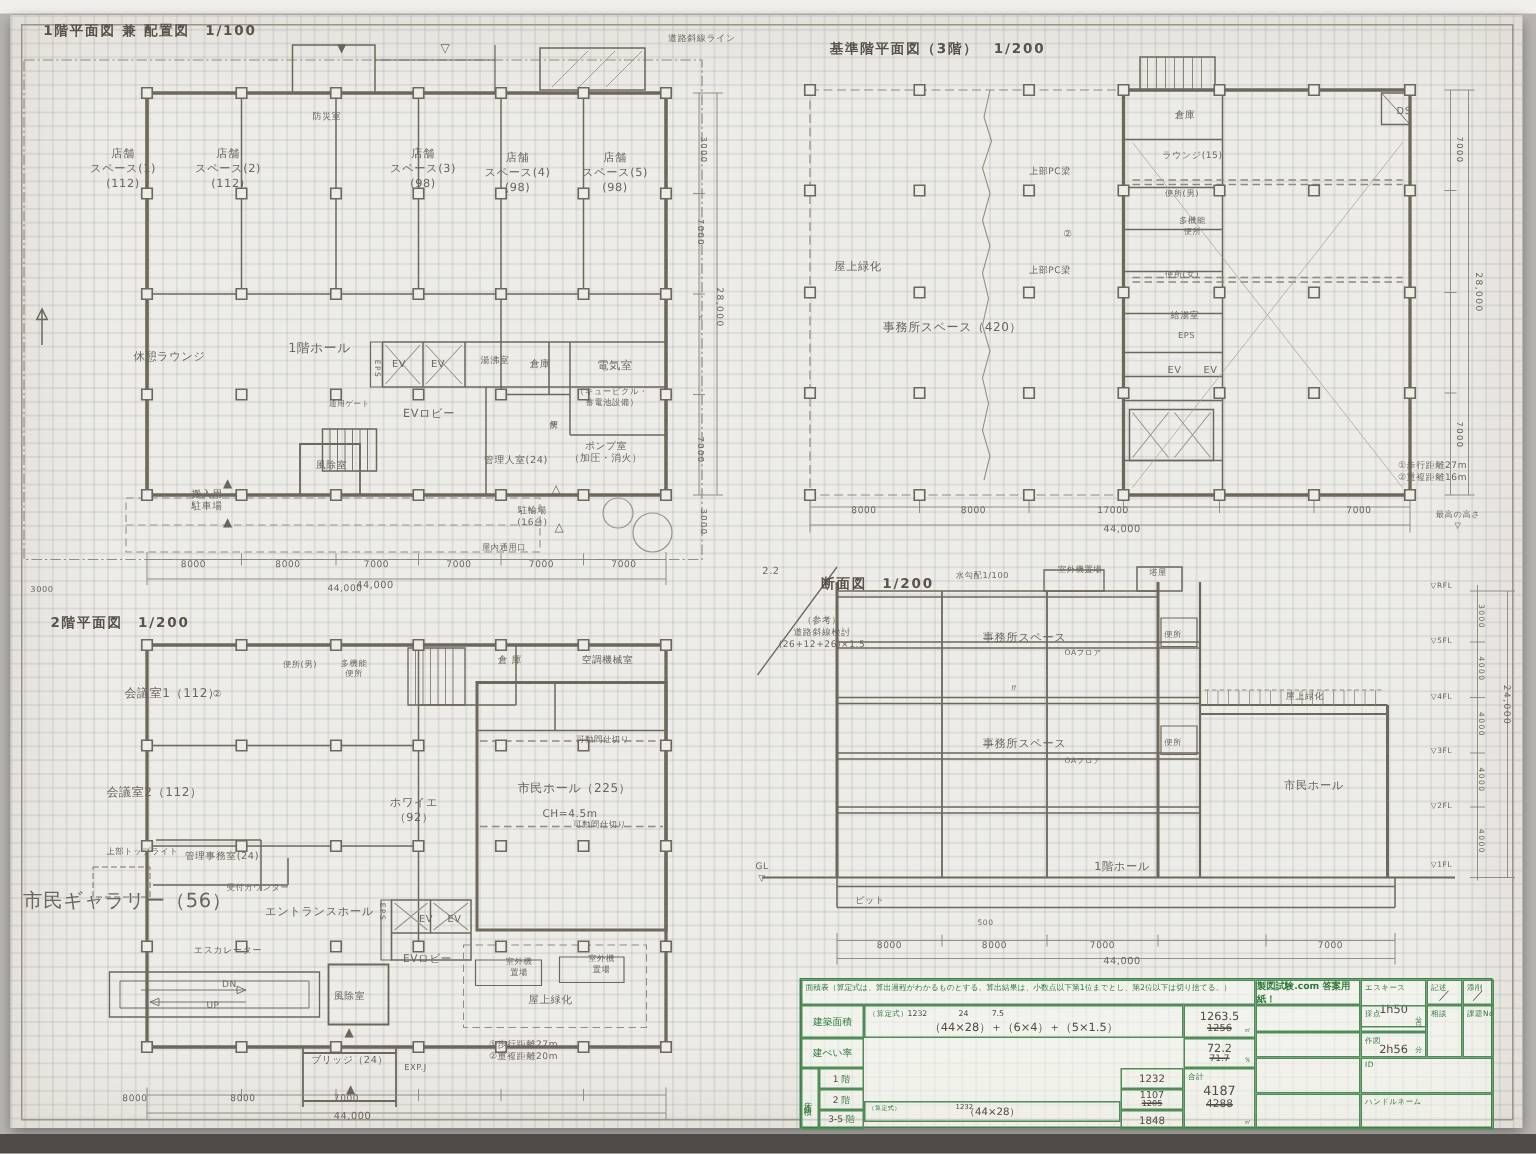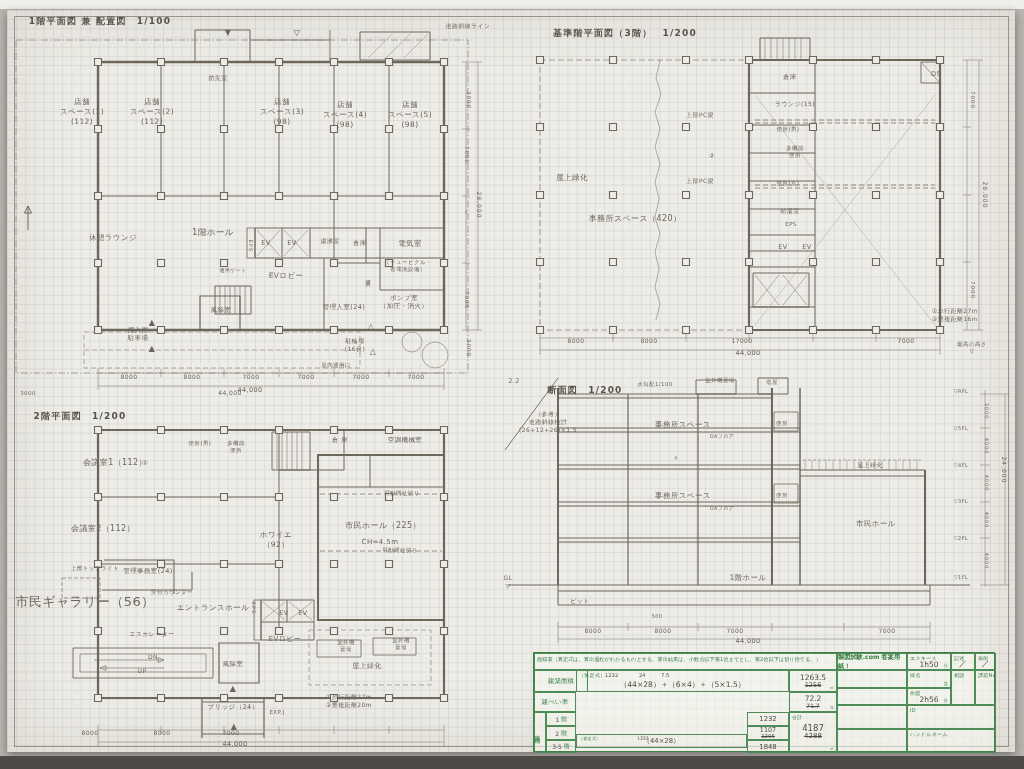--- a/index.html
+++ b/index.html
@@ -420,21 +420,21 @@
       <span class="hw vert" style="left: 987px; top: 446px; font-size: 5px;">4000</span>
       <span class="hw vert" style="left: 987px; top: 483px; font-size: 5px;">4000</span>
       <span class="hw vert" style="left: 987px; top: 520px; font-size: 5px;">4000</span>
       <span class="hw vert" style="left: 987px; top: 561px; font-size: 5px;">4000</span>
       <span class="hw vert" style="left: 1004px; top: 470px; font-size: 6px;">24,000</span>
     </div>
 
   <div class="atable">
     <div class="tc" style="left:0;top:0;width:303px;height:17px;font-size:5.2px;color:#357a41;padding:2px 2px;line-height:1.2;">面積表（算定式は、算出過程がわかるものとする。算出結果は、小数点以下第1位までとし、第2位以下は切り捨てる。）</div>
 
-    <div class="tc" style="left:0;top:17px;width:54px;height:22px;">
+    <div class="tc" style="left:0;top:17px;width:42px;height:22px;">
         <div class="gcenter" style="font-size:6.5px">建築面積</div>
       </div>
     <div class="tc fcell" style="left:42px;top:17px;width:213px;height:22px;">
       <span class="plabel">（算定式）</span>
       <span class="sups">1232　　　　24　　　7.5</span>
       <span class="fline">（44×28）＋（6×4）＋（5×1.5）</span>
     </div>
     <div class="tc" style="left:255px;top:17px;width:48px;height:22px;">
       <div class="rstack hval">
           <span style="font-size:7.5px">1263.5</span>
@@ -499,21 +499,21 @@
     </div>
 
     <div class="tc" style="left:303px;top:0;width:70px;height:17px;">
         <div class="gcenter" style="font-size:6.2px;font-weight:bold;">製図試験.com 答案用紙！</div>
       </div>
     <div class="tc" style="left:303px;top:17px;width:70px;height:18px;"></div>
     <div class="tc" style="left:303px;top:35px;width:70px;height:17px;"></div>
     <div class="tc" style="left:303px;top:52px;width:70px;height:24px;"></div>
     <div class="tc" style="left:303px;top:76px;width:70px;height:24px;"></div>
 
-    <div class="tc" style="left:373px;top:0;width:44px;height:17px;">
+    <div class="tc" style="left:373px;top:0;width:44px;height:32px;">
       <span class="plabel">エスキース</span>
       <div class="gcenter hval" style="font-size:7.5px;padding-top:3px">1h50</div>
       <span class="unit">分</span>
     </div>
     <div class="tc" style="left:417px;top:0;width:24px;height:17px;">
       <span class="plabel">記述</span>
       <div class="gcenter hval" style="font-size:8px;padding-top:2px">／</div>
     </div>
     <div class="tc" style="left:441px;top:0;width:21px;height:17px;">
       <span class="plabel">添削</span>

